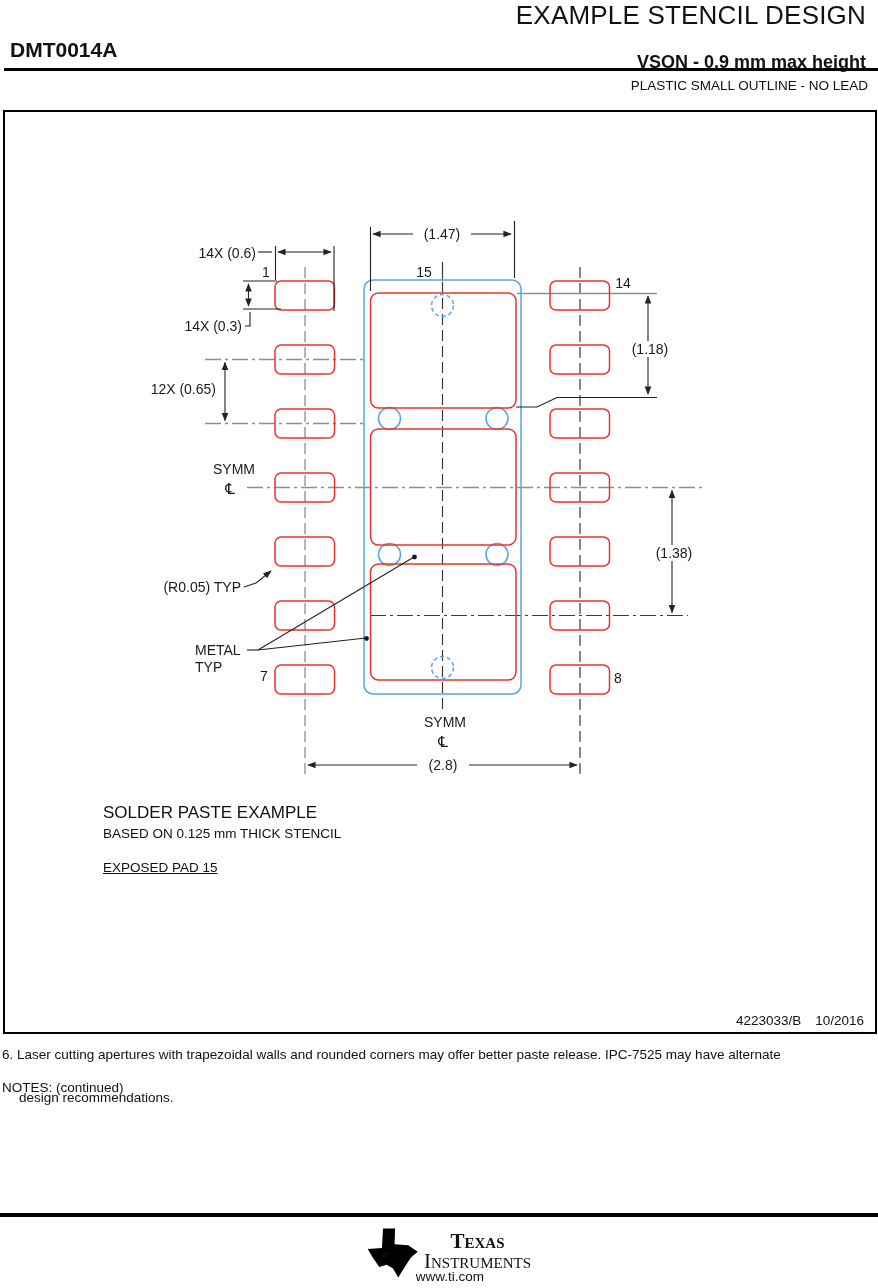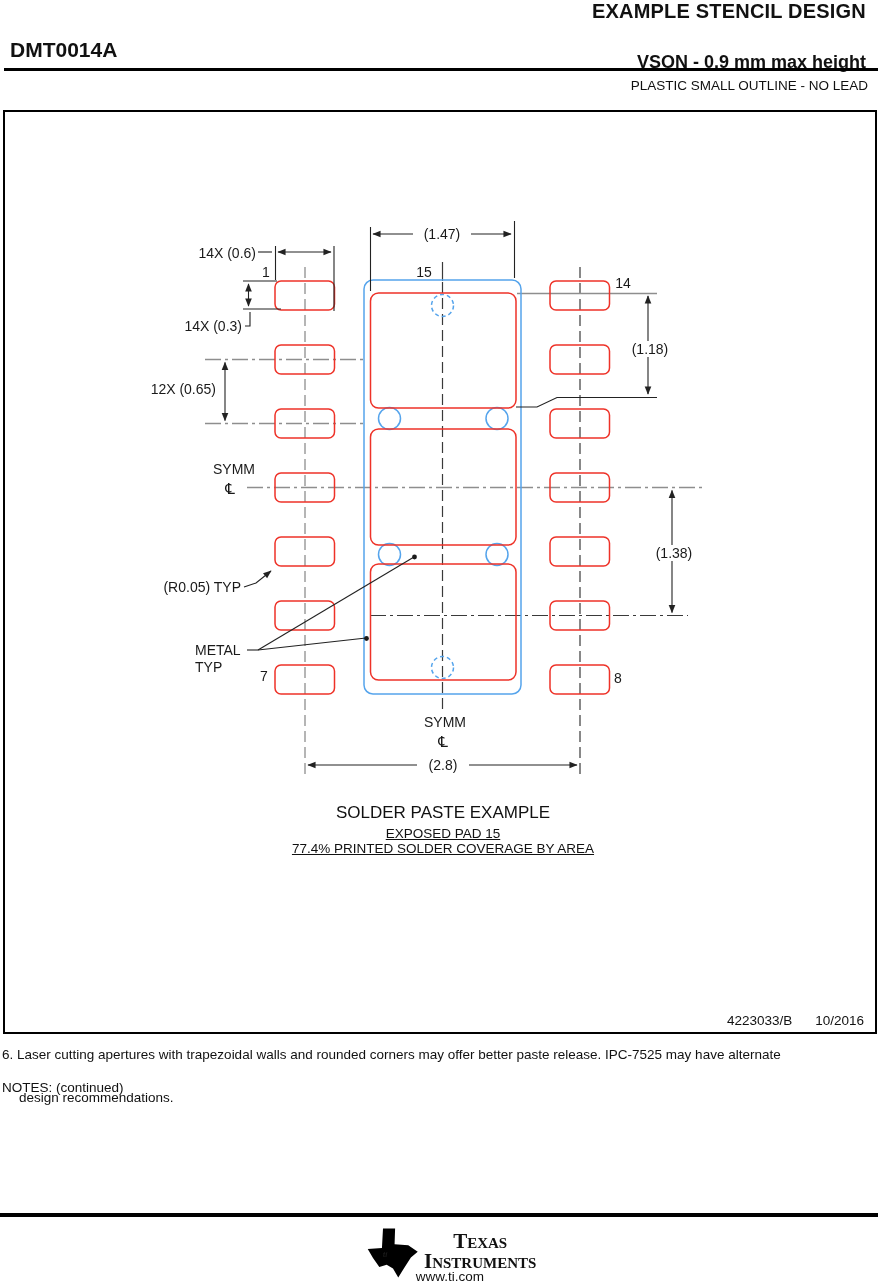--- a/index.html
+++ b/index.html
@@ -1,53 +1,53 @@
 <!DOCTYPE html>
 <html style="--paste_red: #ee3228; --pad_blue: #55a4ec; --centerline_gray: #8e8e8e; --line_black: #222222;"><head>
 <meta charset="utf-8">
 <style>
   html,body{margin:0;padding:0;background:#ffffff;}
   body{width:878px;height:1288px;position:relative;font-family:"Liberation Sans",sans-serif;color:#111;overflow:hidden;}
   .abs{position:absolute;}
   
-  .doc-title{top:0px;right:12px;font-size:20px;font-weight:bold;letter-spacing:.2px;}
+  .doc-title{top:0px;right:12px;font-size:26px;font-weight:normal;letter-spacing:.2px;}
   .part-number{top:38px;left:10px;font-size:21px;font-weight:bold;text-align:right;}
   .pkg-title{top:52px;right:12px;font-size:18px;font-weight:bold;}
   .header-rule{top:68px;left:4px;width:874px;height:3px;background:#000;}
   .pkg-subtitle{top:78px;right:10px;font-size:13.5px;}
   
   .frame{top:110px;left:3px;width:870px;height:920px;border:2px solid #000;}
   svg.draw{top:0;left:0;width:878px;height:1288px;}
   svg text{font-family:"Liberation Sans",sans-serif;font-size:14px;fill:#1a1a1a;}
   .red-line{stroke:var(--paste_red,#ee3228);fill:none;stroke-width:1.5;}
   .blue-line{stroke:var(--pad_blue,#55a4ec);fill:none;stroke-width:1.5;}
   .cl-gray{stroke:var(--centerline_gray,#8e8e8e);fill:none;stroke-width:1.3;}
   .cl-dark{stroke:#3a3a3a;fill:none;stroke-width:1.2;}
   .dim{stroke:var(--line_black,#222);fill:none;stroke-width:1.1;}
   .dot{fill:#1a1a1a;}
   .txtbg{fill:#ffffff;}
   .clsym{font-size:15px;font-family:"DejaVu Sans",sans-serif;}
   
-  .caption{top:803px;left:103px;width:680px;text-align:center;}
+  .caption{top:803px;left:103px;width:680px;text-align:left;}
   .caption .c1{font-size:17px;margin:0 0 3px 0;}
   .caption .c2{font-size:13.5px;margin:0 0 19px 0;}
   .caption .c3{font-size:13.5px;margin:0;text-decoration:underline;}
   .docref{top:1013px;right:14px;font-size:13.5px;}
   .docref span{display:inline-block;}
-  .docref .dn{margin-right:23px;}
+  .docref .dn{margin-right:14px;}
   
   .notes-head{top:1044px;left:2px;font-size:13.5px;margin-top:36px;}
   .note-line1{top:1012px;left:2px;font-size:13.5px;margin-top:35px;}
   .note-line2{top:1090px;left:19px;font-size:13.5px;}
   
   .footer-rule{top:1213px;left:0;width:878px;height:4px;background:#000;}
   .ti-logo{top:1228px;left:366px;}
   .brand{top:1231px;left:424px;line-height:1;}
   .brand .b1{font-family:"Liberation Serif",serif;font-weight:bold;font-variant:small-caps;font-size:21px;display:block;text-align:center;}
-  .brand .b2{font-family:"Liberation Serif",serif;font-weight:bold;font-variant:small-caps;font-size:21px;display:block;margin-top:-1px;}
+  .brand .b2{font-family:"Liberation Serif",serif;font-weight:normal;font-variant:small-caps;font-size:21px;display:block;margin-top:-1px;}
   .ti-url{top:1269px;left:0;width:900px;text-align:center;font-size:13.5px;}
 </style>
 </head>
 <body>
 
 <div class="abs doc-title">EXAMPLE STENCIL DESIGN</div>
 <div class="abs part-number">DMT0014A</div>
 <div class="abs pkg-title">VSON - 0.9 mm max height</div>
 <div class="abs header-rule"></div>
 <div class="abs pkg-subtitle">PLASTIC SMALL OUTLINE - NO LEAD</div>
@@ -177,22 +177,22 @@
 
   <text x="266" y="277" text-anchor="middle">1</text>
   <text x="424" y="277" text-anchor="middle">15</text>
   <text x="623" y="288" text-anchor="middle">14</text>
   <text x="264" y="681" text-anchor="middle">7</text>
   <text x="618" y="683" text-anchor="middle">8</text>
 </svg>
 
 <div class="abs caption">
   <div class="c1">SOLDER PASTE EXAMPLE</div>
+  <div class="c2">BASED ON 0.125 mm THICK STENCIL</div>
   <div class="c3">EXPOSED PAD 15</div>
-  <div class="c3">77.4% PRINTED SOLDER COVERAGE BY AREA</div>
 </div>
 
 <div class="abs docref">
   <span class="dn">4223033/B</span><span>10/2016</span>
 </div>
 
 <div class="abs notes-head">NOTES: (continued)</div>
 <div class="abs note-line1">6. Laser cutting apertures with trapezoidal walls and rounded corners may offer better paste release. IPC-7525 may have alternate</div>
 <div class="abs note-line2">design recommendations.</div>
 

